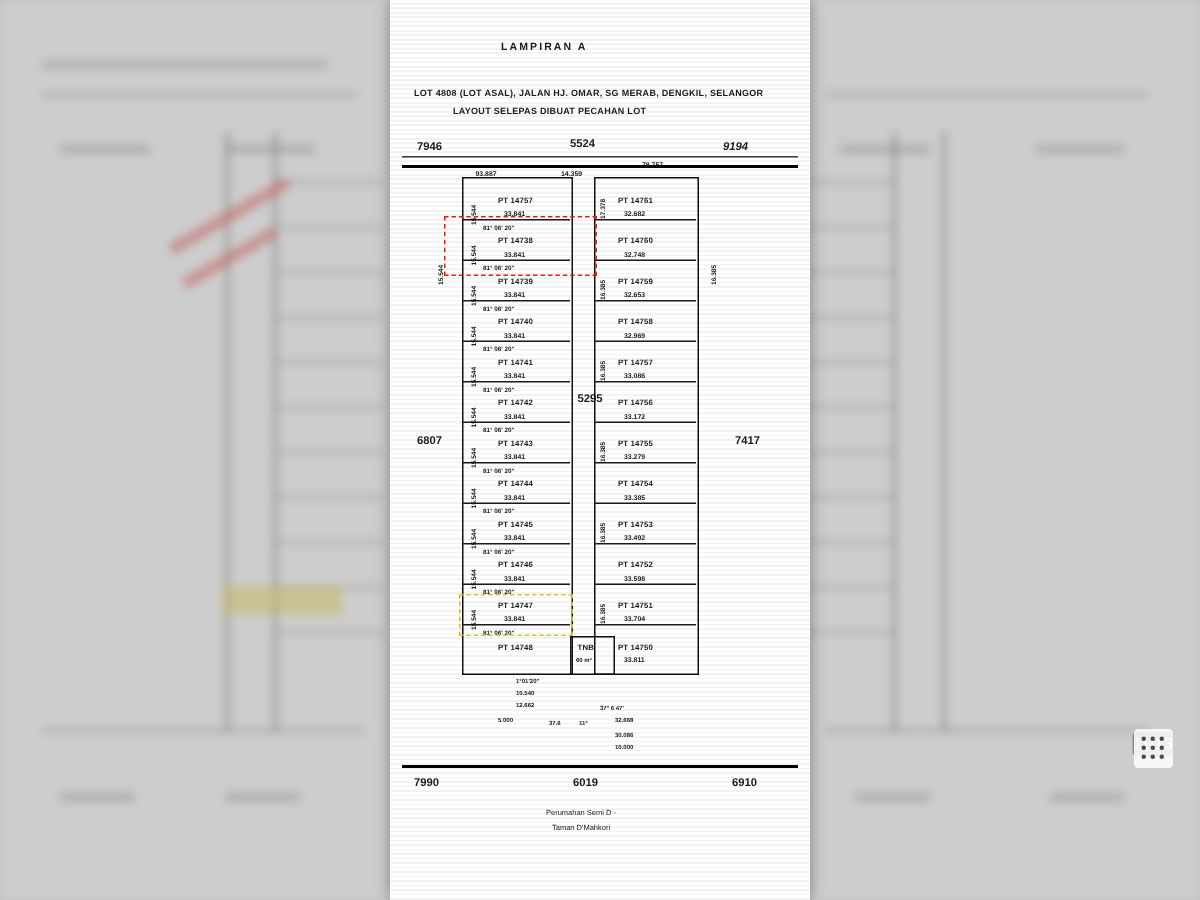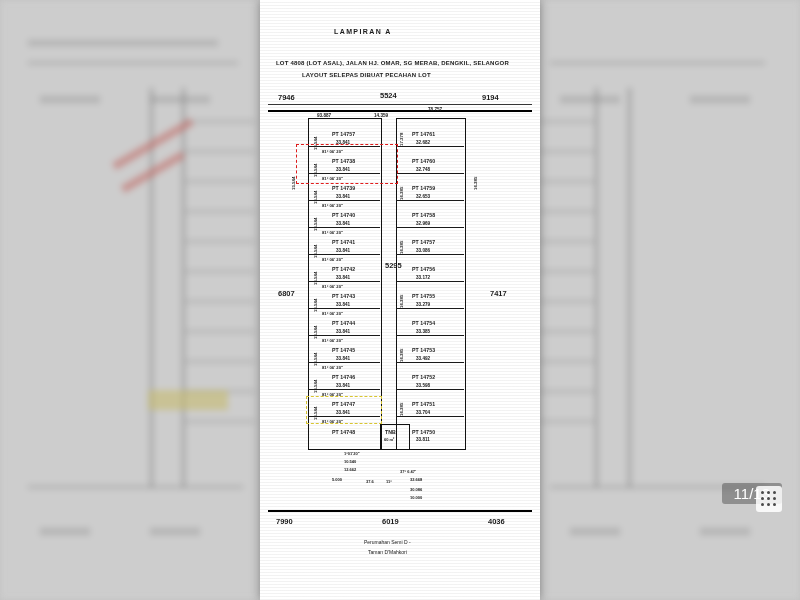--- a/index.html
+++ b/index.html
@@ -139,24 +139,24 @@
     position: absolute;
     border: 1.4px dashed #d8c531;
     box-sizing: border-box;
   }
 
   
   .page-indicator {
     position: absolute;
     right: 18px;
     bottom: 96px;
-    font-size: 15px;
+    font-size: 11px;
     color: #ffffff;
     background: rgba(0,0,0,0.30);
-    padding: 2px 12px;
+    padding: 2px 0;
     border-radius: 3px;
     font-family: "Liberation Sans", sans-serif;
   }
 
   .grip-btn {
     position: absolute;
     right: 18px;
     bottom: 88px;
     width: 26px;
     height: 26px;
@@ -243,21 +243,21 @@
 
       <div class="txt hdr-title" style="left:74px; top:28px;">LAMPIRAN A</div>
       <div class="txt hdr-line" style="left:16px; top:60px;">LOT 4808 (LOT ASAL), JALAN HJ. OMAR, SG MERAB, DENGKIL, SELANGOR</div>
       <div class="txt hdr-line" style="left:42px; top:72px;">LAYOUT SELEPAS DIBUAT PECAHAN LOT</div>
 
       <div class="ln thick" style="left:8px; top:110px; width:264px; height:1.6px;"></div>
       <div class="ln thin" style="left:8px; top:104px; width:264px; height:1px;"></div>
 
       <div class="txt lot-num" style="left:18px; top:94px;">7946</div>
       <div class="txt lot-num" style="left:120px; top:92px;">5524</div>
-      <div class="txt lot-num" style="left:222px; top:94px;">9194</div>
+      <div class="txt lot-num" style="left:222px; top:94px;font-style:italic;">9194</div>
 
       <div class="txt dim" style="left:57px; top:114px;">93.887</div>
       <div class="txt dim" style="left:114px; top:114px;">14.359</div>
       <div class="txt dim" style="left:168px; top:108px;">78.757</div>
 
       <div class="txt lot-side" style="left:18px; top:290px;">6807</div>
       <div class="txt lot-side" style="left:230px; top:290px;">7417</div>
       <div class="txt lot-side" style="left:125px; top:262px;">5295</div>
 
       <div class="block-border" style="left:48px; top:118px; width:72px; height:330px;"></div>
@@ -385,21 +385,21 @@
       <div class="txt tiny" style="left:126px; top:480px;">11°</div>
       <div class="txt tiny" style="left:140px; top:470px;">37° 6 47'</div>
       <div class="txt tiny" style="left:150px; top:478px;">32.668</div>
       <div class="txt tiny" style="left:150px; top:488px;">30.086</div>
       <div class="txt tiny" style="left:150px; top:496px;">10.000</div>
 
       <div class="ln thick" style="left:8px; top:510px; width:264px; height:1.6px;"></div>
 
       <div class="txt lot-num" style="left:16px;  top:518px;">7990</div>
       <div class="txt lot-num" style="left:122px; top:518px;">6019</div>
-      <div class="txt lot-num" style="left:228px; top:518px;">4036</div>
+      <div class="txt lot-num" style="left:228px; top:518px;">6910</div>
 
       <div class="txt footer-txt" style="left:104px; top:540px;">Perumahan Semi D -</div>
       <div class="txt footer-txt" style="left:108px; top:550px;">Taman D'Mahkori</div>
 
       <div class="dashed-red" style="left:36px; top:144px; width:102px; height:40px;"></div>
       <div class="dashed-yellow" style="left:46px; top:396px; width:76px; height:28px;"></div>
 
       <div class="noise"></div>
     </div>
   </div>

